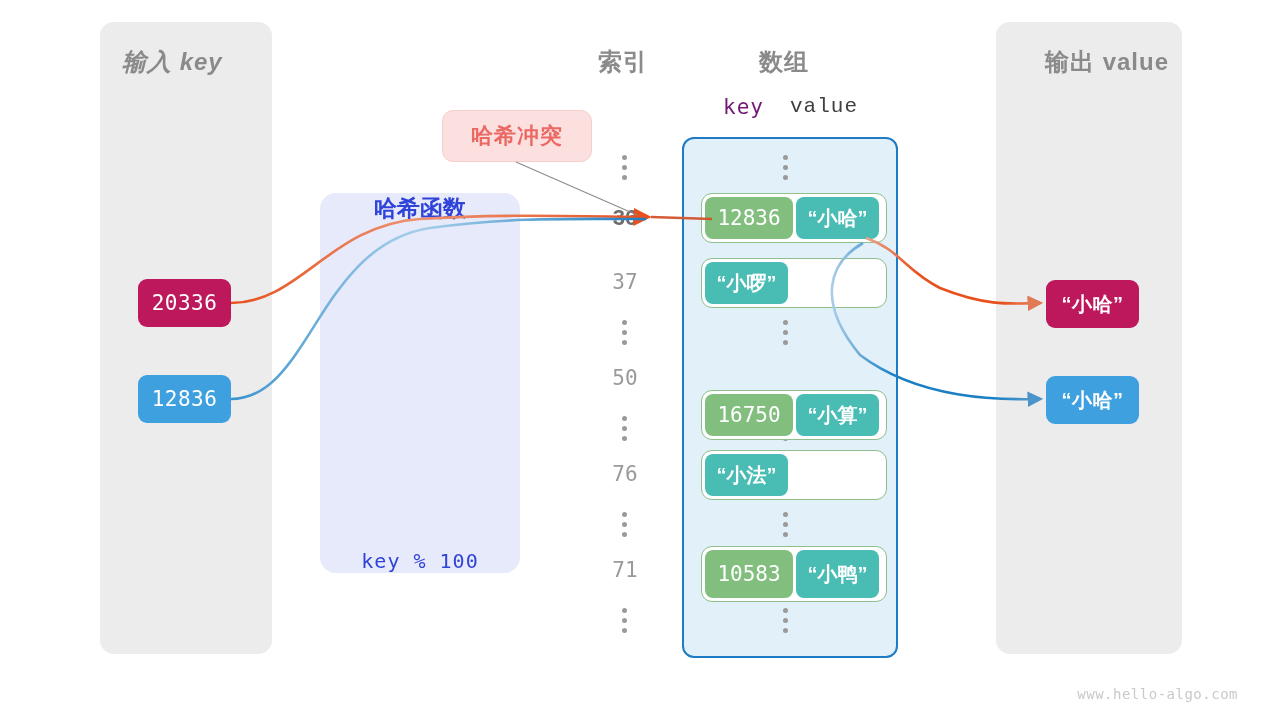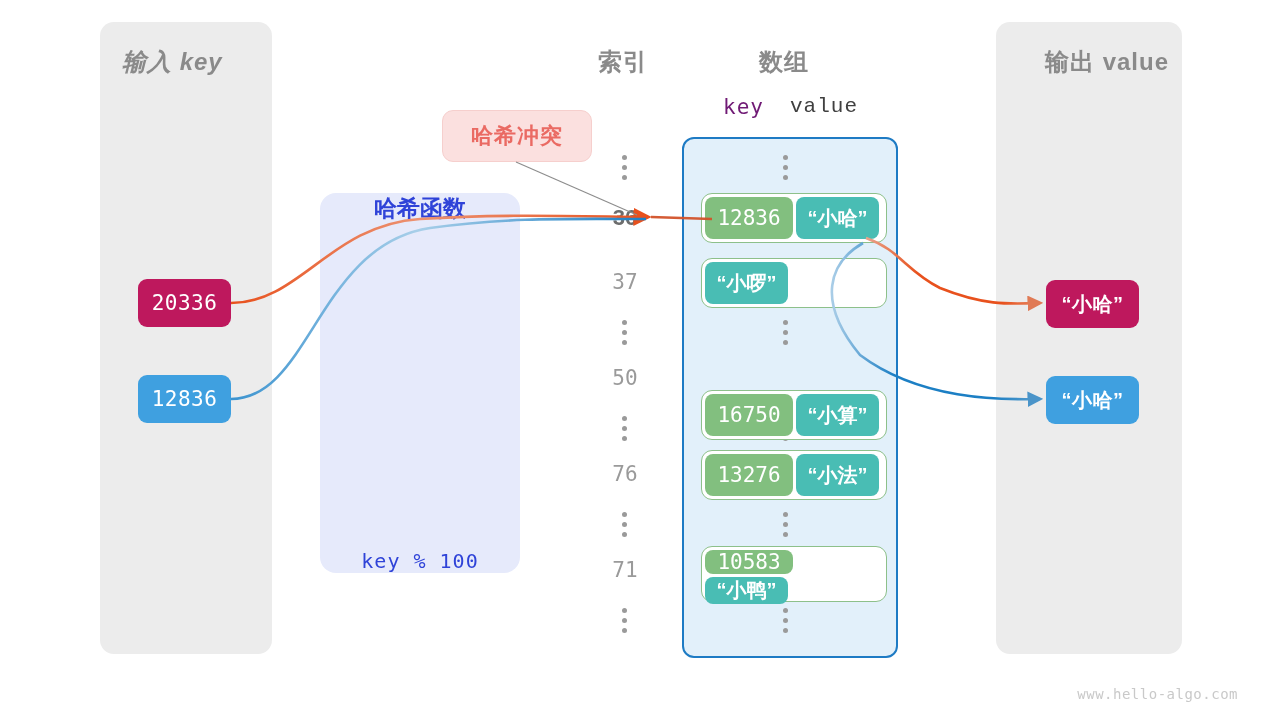--- a/index.html
+++ b/index.html
@@ -296,25 +296,24 @@
   <div class="pair" style="left:701px; top:258px; width:186px; height:50px;">
     <div class="v">“小啰”</div>
   </div>
 
   <div class="pair" style="left:701px; top:354px; width:186px; height:50px;margin-top:36px;">
     <div class="k">16750</div>
     <div class="v">“小算”</div>
   </div>
 
   <div class="pair" style="left:701px; top:450px; width:186px; height:50px;">
-    <div class="k">13276</div>
     <div class="v">“小法”</div>
   </div>
 
-  <div class="pair" style="left:701px; top:546px; width:186px; height:56px;flex-direction:column;">
+  <div class="pair" style="left:701px; top:546px; width:186px; height:56px;">
     <div class="k">10583</div>
     <div class="v">“小鸭”</div>
   </div>
 
   <svg id="wires" viewBox="0 0 1280 720">
     <defs>
       <marker id="arrow-orange" viewBox="0 0 10 10" refX="8" refY="5" markerWidth="7" markerHeight="7" orient="auto-start-reverse">
         <path d="M 0 0 L 10 5 L 0 10 z" fill="#e8511d"></path>
       </marker>
       <marker id="arrow-orange-sm" viewBox="0 0 10 10" refX="8" refY="5" markerWidth="6" markerHeight="6" orient="auto-start-reverse">

